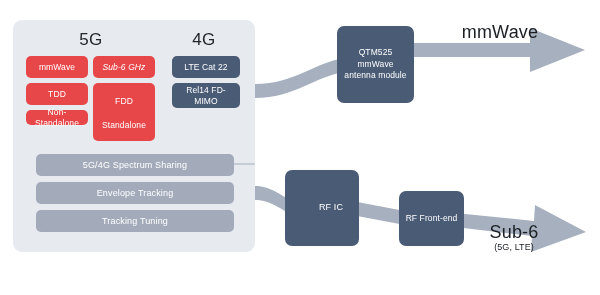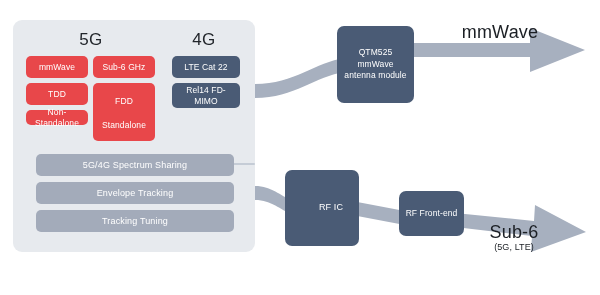--- a/index.html
+++ b/index.html
@@ -57,21 +57,21 @@
     text-align: center;
     letter-spacing: 0.1px;
     box-sizing: border-box;
     padding: 0 3px;
   }
   .chip.red  { background: #e8474a; }
   .chip.navy { background: #4a5b75; }
 
   
   .c-mmwave  { left: 26px;  top: 56px;  width: 62px; height: 22px; }
-  .c-sub6    { left: 93px;  top: 56px;  width: 62px; height: 22px; }
+  .c-sub6    { left: 93px;  top: 56px;  width: 62px; height: 22px; font-style: italic; }
   .c-tdd     { left: 26px;  top: 83px;  width: 62px; height: 22px; }
   .c-fdd     { left: 93px;  top: 83px;  width: 62px; height: 36px; }
   .c-nsa     { left: 26px;  top: 110px; width: 62px; height: 15px; }
   .c-sa      { left: 93px;  top: 110px; width: 62px; height: 31px; }
 
   
   .c-ltecat  { left: 172px; top: 56px;  width: 68px; height: 22px; }
   .c-rel14   { left: 172px; top: 83px;  width: 68px; height: 25px; }
 
   
@@ -117,21 +117,21 @@
     text-align: center;
     font-size: 8.5px;
     line-height: 11.5px;
     letter-spacing: 0.1px;
     z-index: 6;
     box-sizing: border-box;
     padding: 2px;
   }
   .box-qtm   { left: 337px; top: 26px;  width: 77px;  height: 77px; }
   .box-rfic  { left: 285px; top: 170px; width: 74px;  height: 76px; font-size: 9px; padding-left: 20px; }
-  .box-rffe  { left: 399px; top: 191px; width: 65px;  height: 45px; }
+  .box-rffe  { left: 399px; top: 191px; width: 65px;  height: 55px; }
 
   
   svg.flow {
     position: absolute;
     left: 0; top: 0;
     width: 600px;
     height: 295px;
     z-index: 3;
     pointer-events: none;
   }

